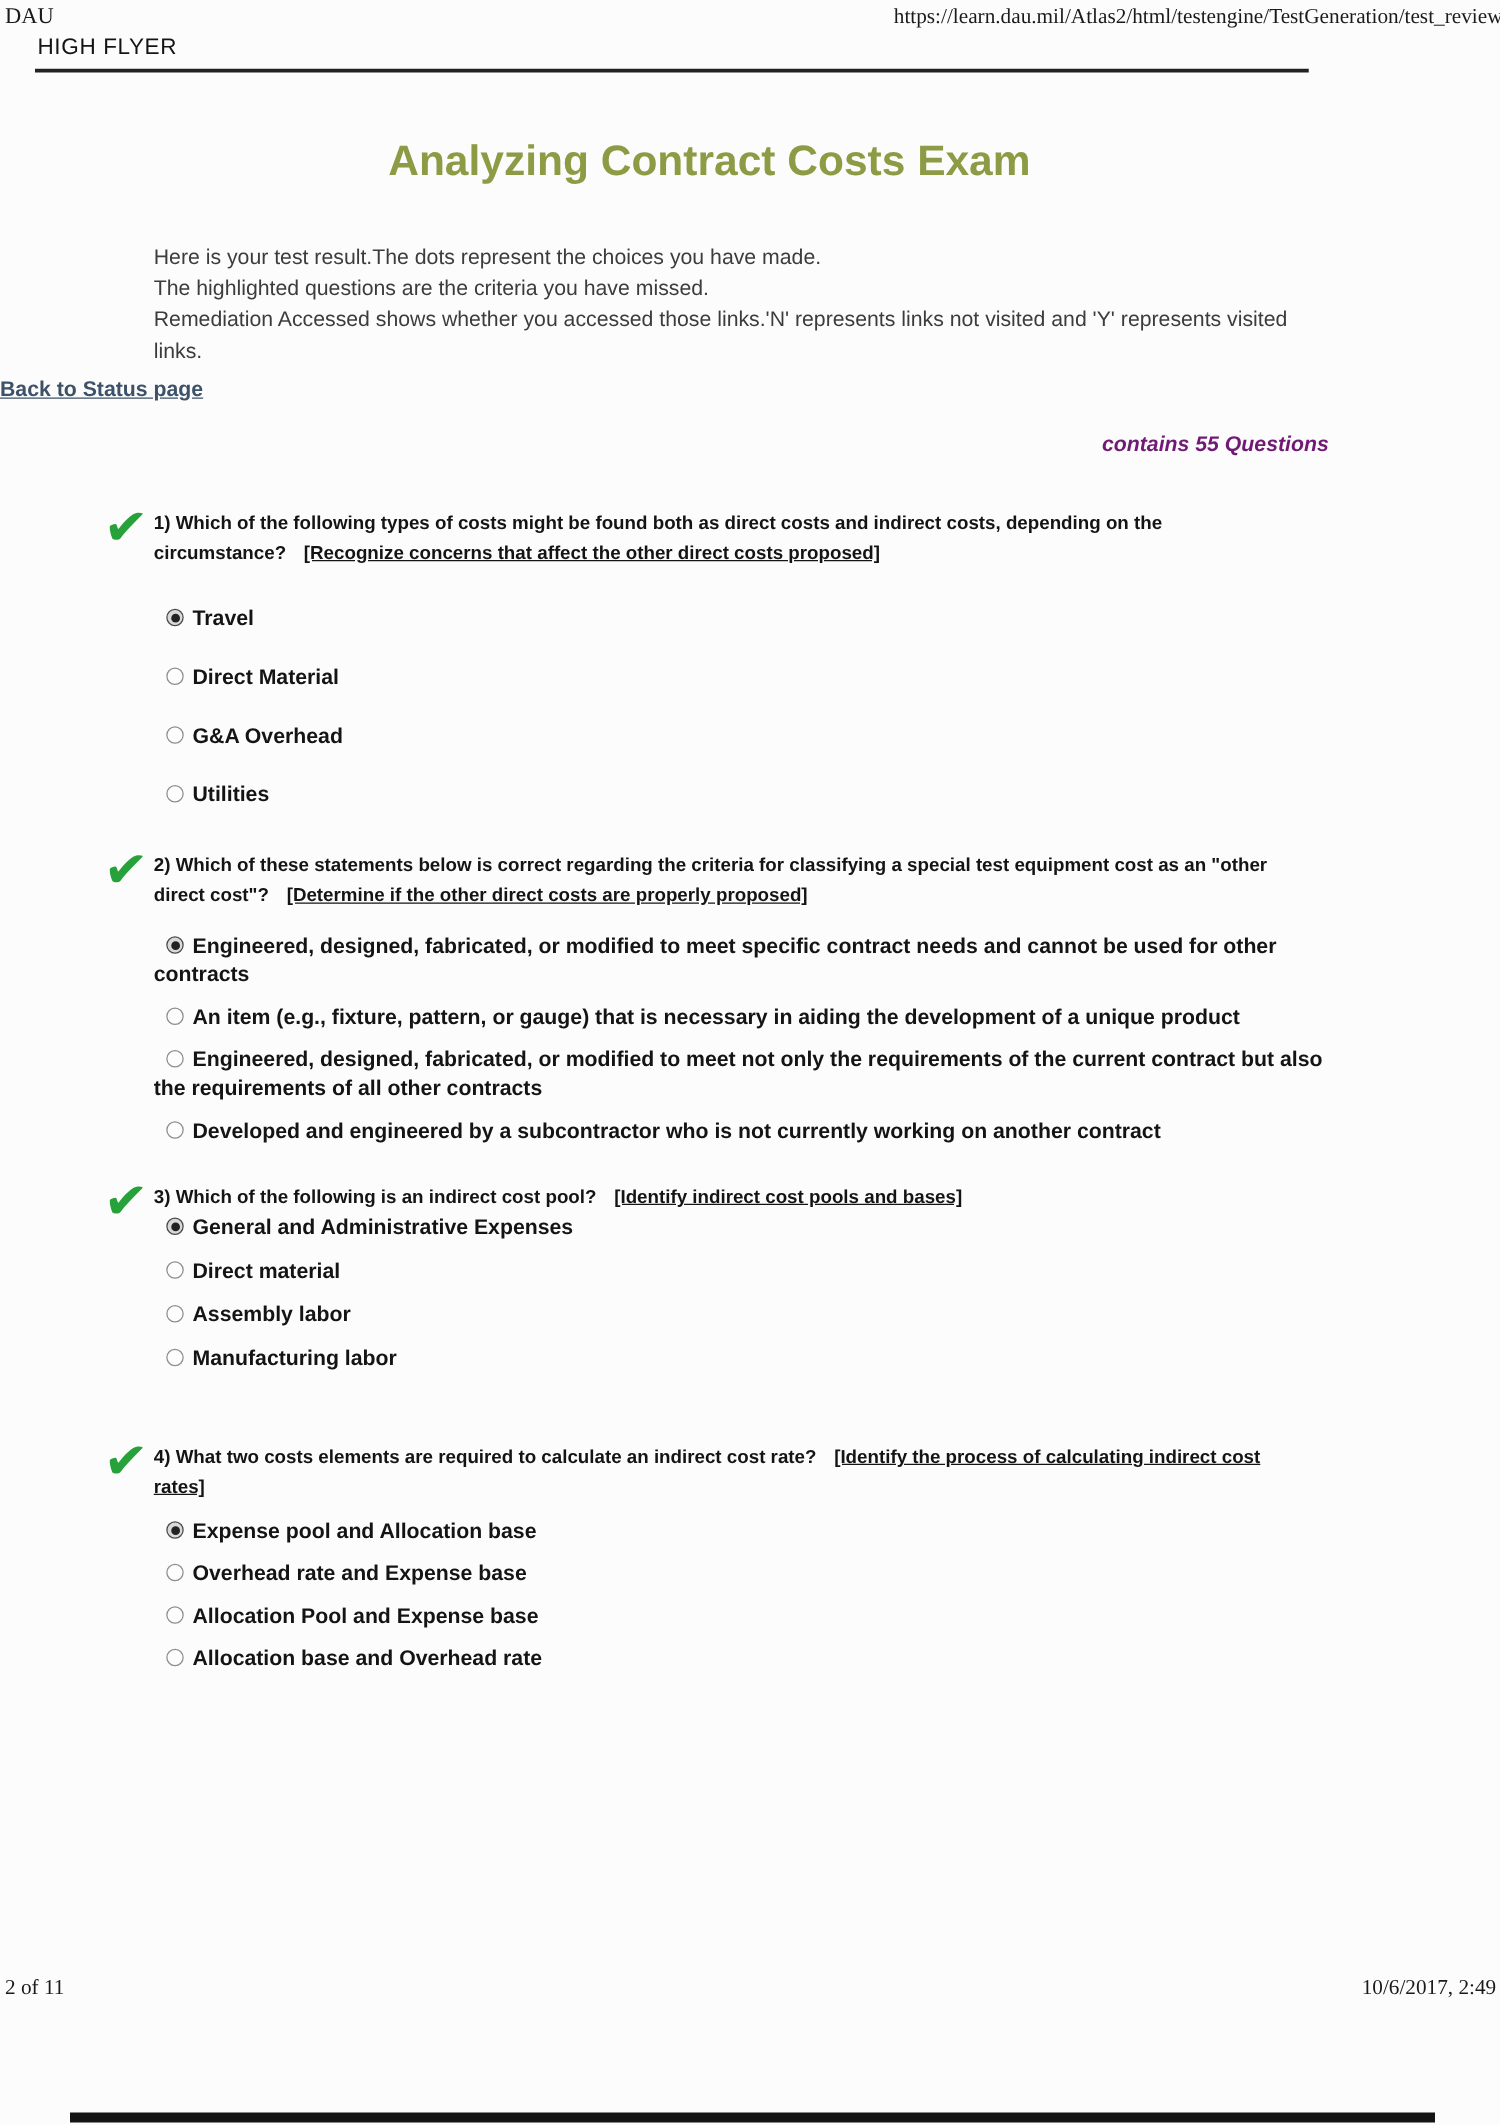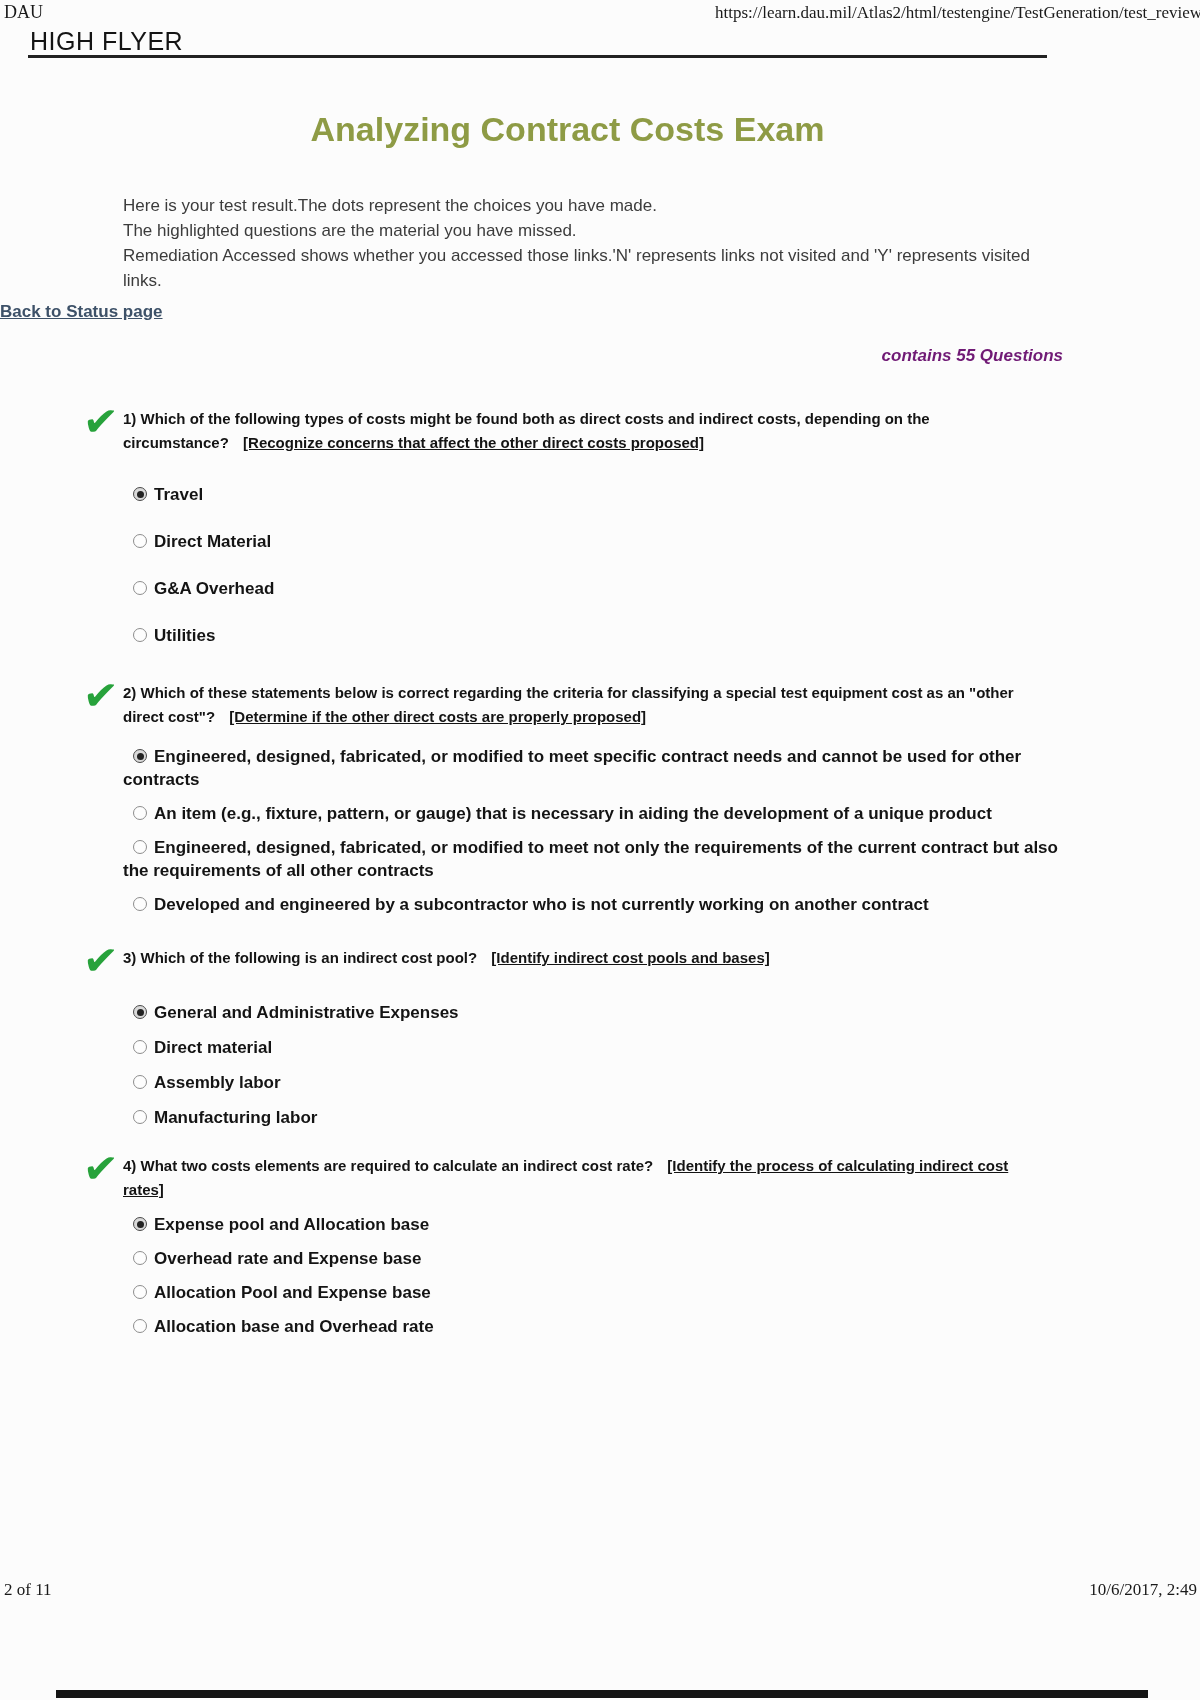--- a/index.html
+++ b/index.html
@@ -17,21 +17,21 @@
     font-family:"Liberation Serif",serif;
     font-size:18px;color:#1a1a1a;
   }
   .hdr-url{
     position:absolute;top:3px;right:-2px;
     font-family:"Liberation Serif",serif;
     font-size:17px;color:#1a1a1a;white-space:nowrap;
   }
   .user-title{
     position:absolute;top:27px;left:30px;
-    font-size:25px;letter-spacing:.5px;color:#141414;
+    font-size:18px;letter-spacing:.5px;color:#141414;
   }
   .hdr-rule{
     position:absolute;top:55px;left:28px;width:1019px;height:2.5px;
     background:#222;
   }
   
   .exam-title{
     position:absolute;top:110px;left:0;width:1135px;
     text-align:center;
     font-size:34px;font-weight:bold;
@@ -72,21 +72,21 @@
     font-weight:bold;color:#141414;
     text-decoration:underline;cursor:pointer;
   }
   .opt{
     font-size:17px;font-weight:bold;line-height:23px;color:#141414;
   }
   .q1 .opts{margin-top:28px;}
   .q1 .opt{margin-bottom:24px;}
   .q2 .opts{margin-top:16px;}
   .q2 .opt{margin-bottom:11px;}
-  .q3 .opts{margin-top:31px;}
+  .q3 .opts{}
   .q3 .opt{margin-bottom:12px;}
   .q4 .opts{margin-top:11px;}
   .q4 .opt{margin-bottom:11px;}
   .radio{
     display:inline-block;width:12px;height:12px;
     border:1.5px solid #8d8d8d;border-radius:50%;
     margin:0 7px 0 10px;
     position:relative;top:1px;
     background:#fdfdfd;
     cursor:pointer;
@@ -119,21 +119,21 @@
 
   <div class="hdr-site">DAU</div>
   <div class="hdr-url">https://learn.dau.mil/Atlas2/html/testengine/TestGeneration/test_review</div>
   <div class="user-title">HIGH FLYER</div>
   <div class="hdr-rule"></div>
 
   <div class="exam-title" style="color:#8e9b45;">Analyzing Contract Costs Exam</div>
 
   <div class="intro">
     <div>Here is your test result.The dots represent the choices you have made.</div>
-    <div>The highlighted questions are the material you have missed.</div>
+    <div>The highlighted questions are the criteria you have missed.</div>
     <div>Remediation Accessed shows whether you accessed those links.'N' represents links not visited and 'Y' represents visited links.</div>
   </div>
 
   <div class="back-link-wrap">
     <a class="back-link" style="color:#3d5168;">Back to Status page</a>
   </div>
   <div class="contains-note">contains 55 Questions</div>
 
   <section class="question q1">
     <span class="check" style="color:#27a23b;">✔</span>

